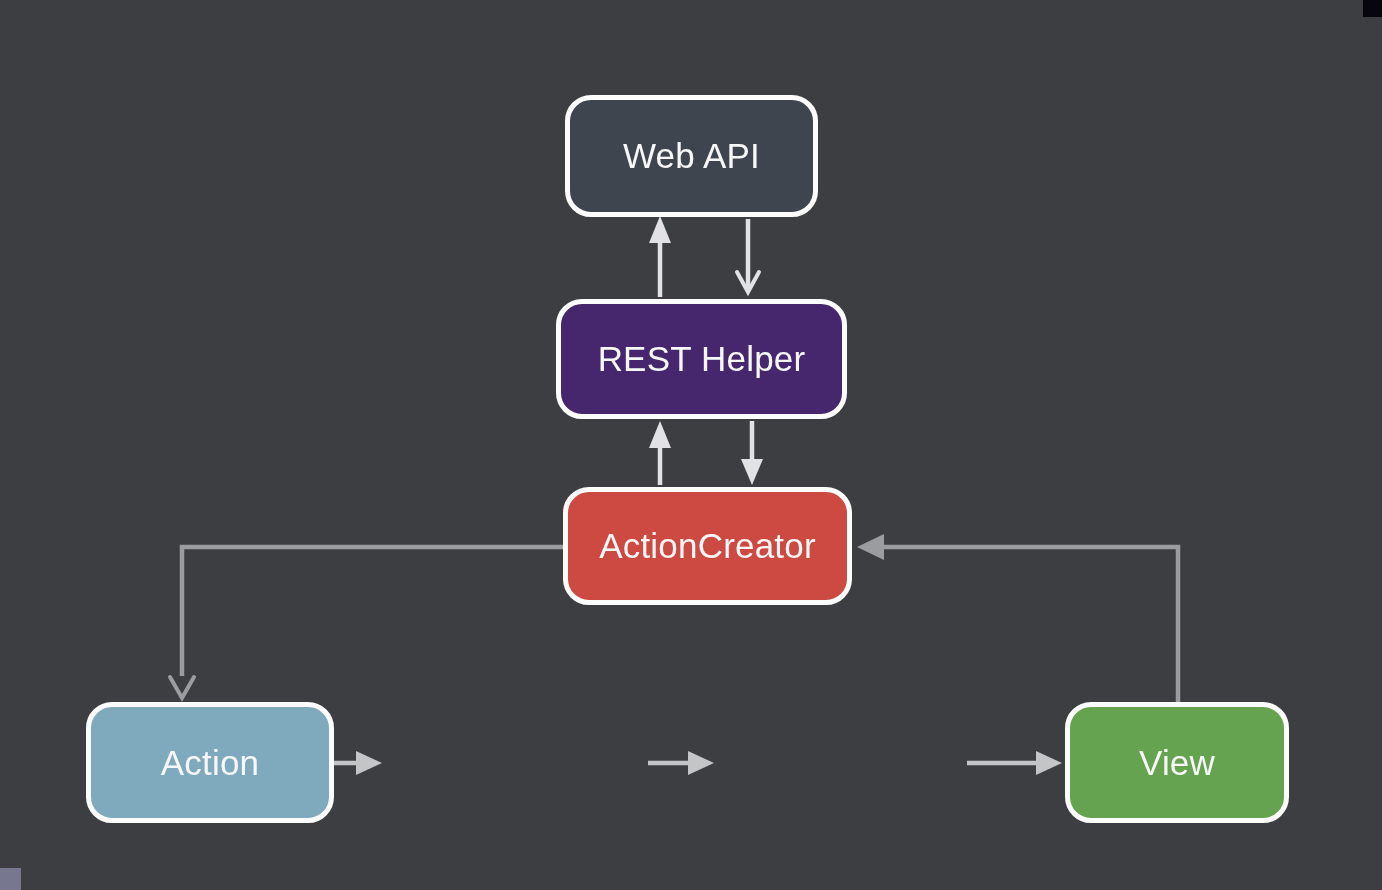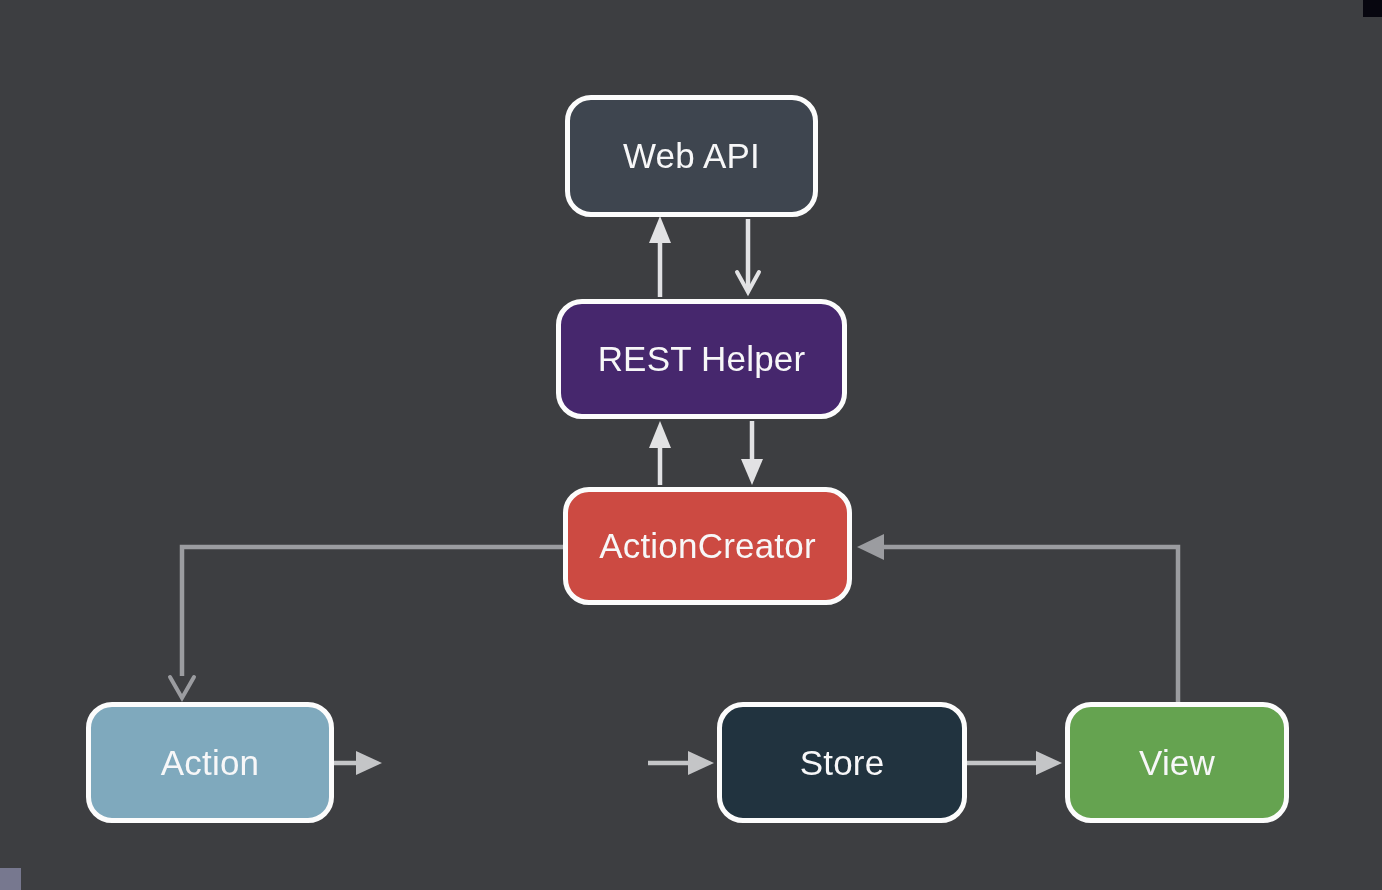--- a/index.html
+++ b/index.html
@@ -141,23 +141,20 @@
 
   <div class="node n-action-creator" style="background-color: rgb(204, 74, 66); border-color: rgb(252, 252, 252);">
     <span class="node-label" style="color: rgb(247, 247, 248);">ActionCreator</span>
   </div>
 
   <div class="node n-action" style="background-color: rgb(127, 169, 189); border-color: rgb(252, 252, 252);">
     <span class="node-label" style="color: rgb(247, 247, 248);">Action</span>
   </div>
 
 
-  <div class="node n-store" style="background-color: rgb(33, 51, 63); border-color: rgb(252, 252, 252);">
-    <span class="node-label" style="color: rgb(247, 247, 248);">Store</span>
-  </div>
 
   <div class="node n-view" style="background-color: rgb(101, 163, 80); border-color: rgb(252, 252, 252);">
     <span class="node-label" style="color: rgb(247, 247, 248);">View</span>
   </div>
 
   <div class="corner-artifact corner-top-right" style="background-color: rgb(7, 6, 15);"></div>
 
   <div class="corner-artifact corner-bottom-left" style="background-color: rgb(119, 120, 143);"></div>
 
 </div>

